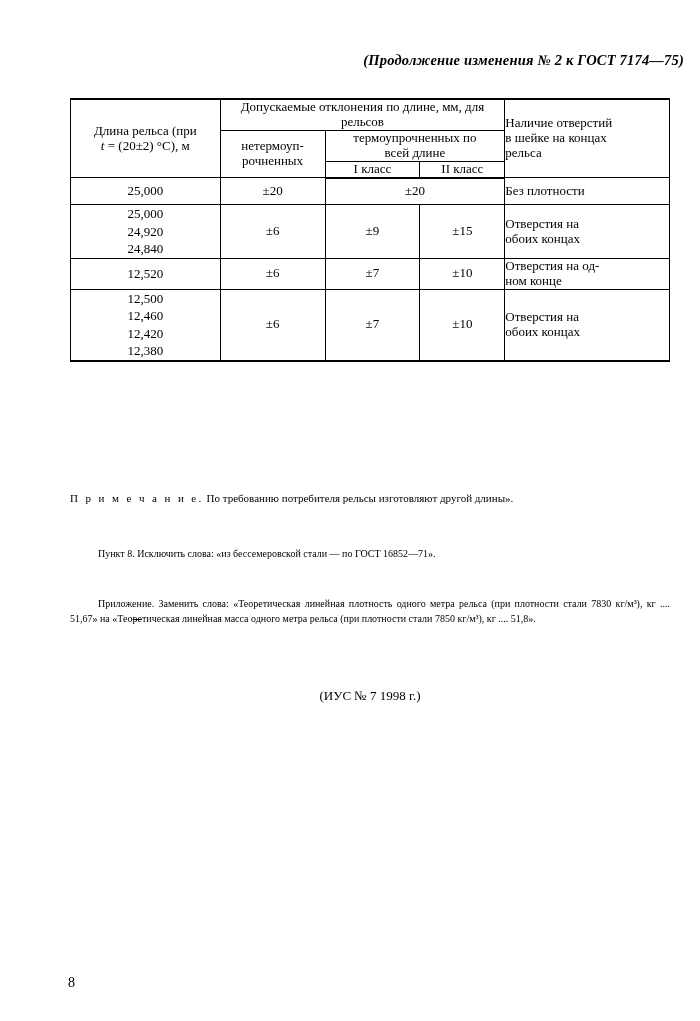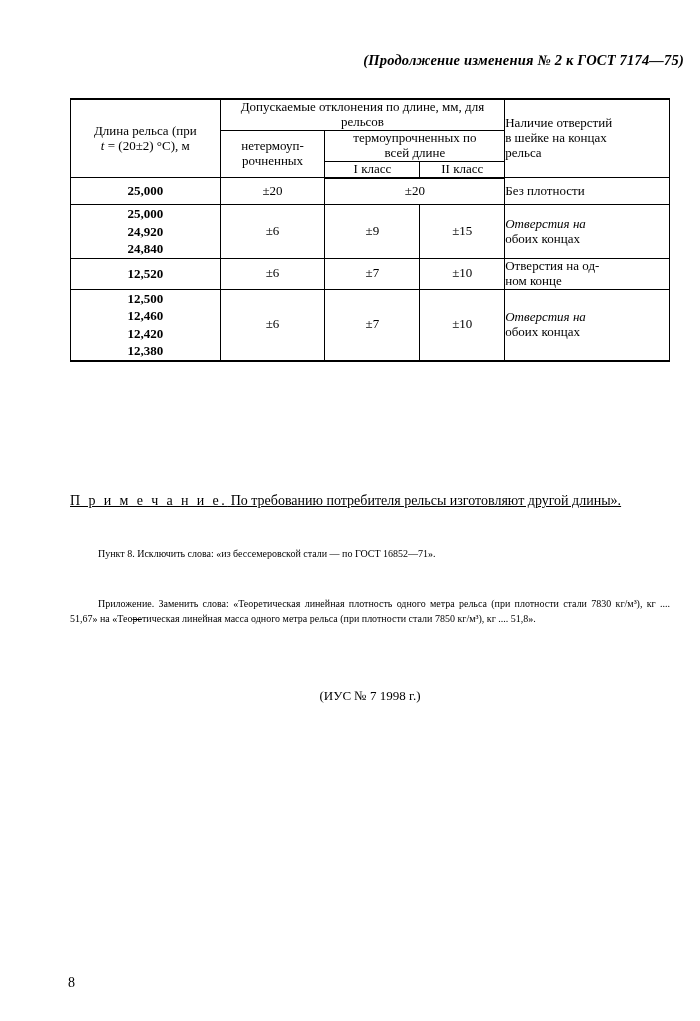--- a/index.html
+++ b/index.html
@@ -56,48 +56,47 @@
   table.rails {
     border-top: 2px solid #000;
     border-bottom: 2px solid #000;
   }
   .cell {
     padding: 3px 5px;
   }
   .c-center { text-align: center; }
   .c-left { text-align: left; }
   .hdr { text-align: center; }
-  .nowrap { white-space: nowrap; font-style: italic; }
+  .nowrap { white-space: nowrap; }
 
   .thick-bottom { border-bottom: 2px solid #000 !important; }
 
   .col-len { width: 150px; }
   .col-a { width: 105px; }
   .col-b { width: 95px; }
   .col-c { width: 85px; }
   .col-holes { width: 165px; }
 
-  .len-lines div { line-height: 1.35; font-weight: bold; }
+  .len-lines div { line-height: 1.35; }
 
   .hdr-italic { font-style: italic; }
 
   .hdr-top-pad { padding: 4px 6px; }
 
   .row-h { height: 26px; }
 
   
   .note {
     position: absolute;
     left: 70px;
     top: 490px;
     width: 600px;
-    font-size: 14px;
+    font-size: 11px;
     line-height: 1.5;
     text-align: justify;
-    text-decoration: underline;
   }
   .spaced {
     letter-spacing: 2.4px;
   }
   .para {
     position: absolute;
     left: 70px;
     width: 600px;
     font-size: 10px;
     line-height: 1.52;

